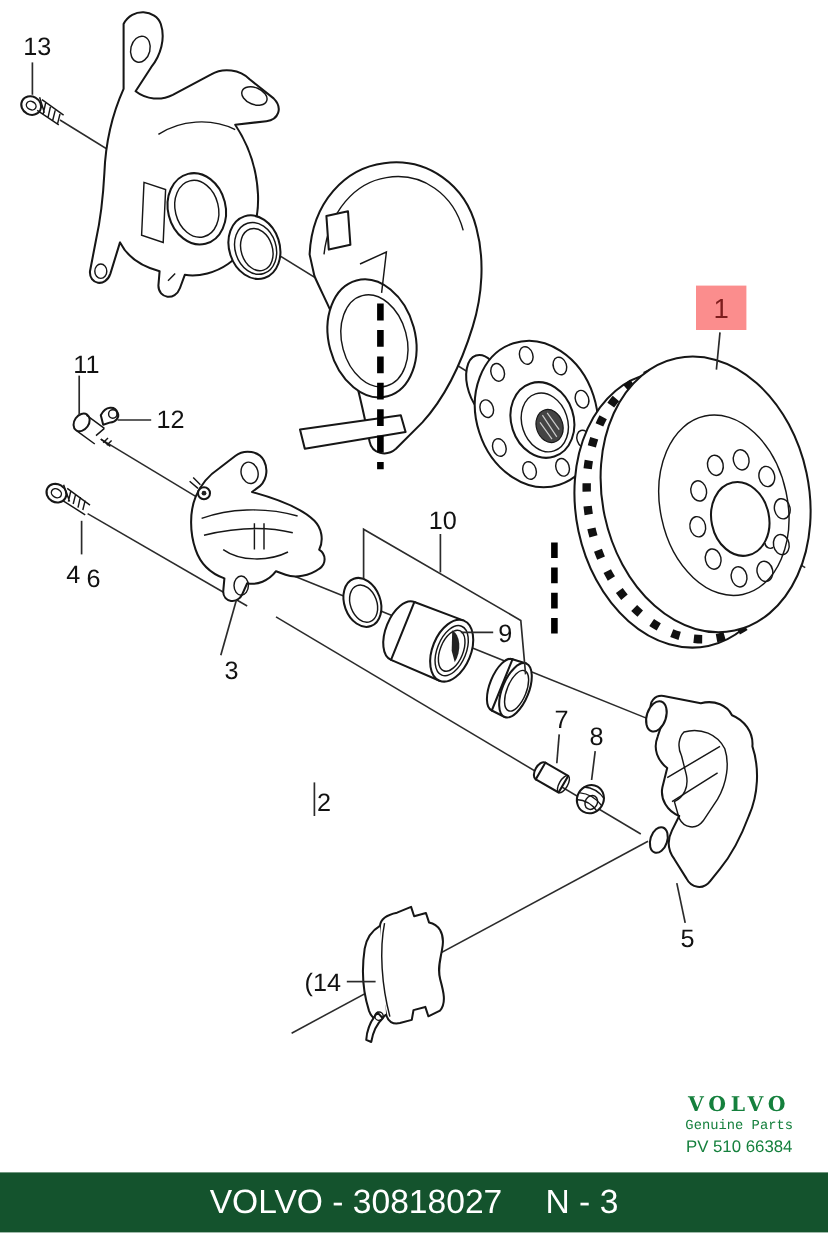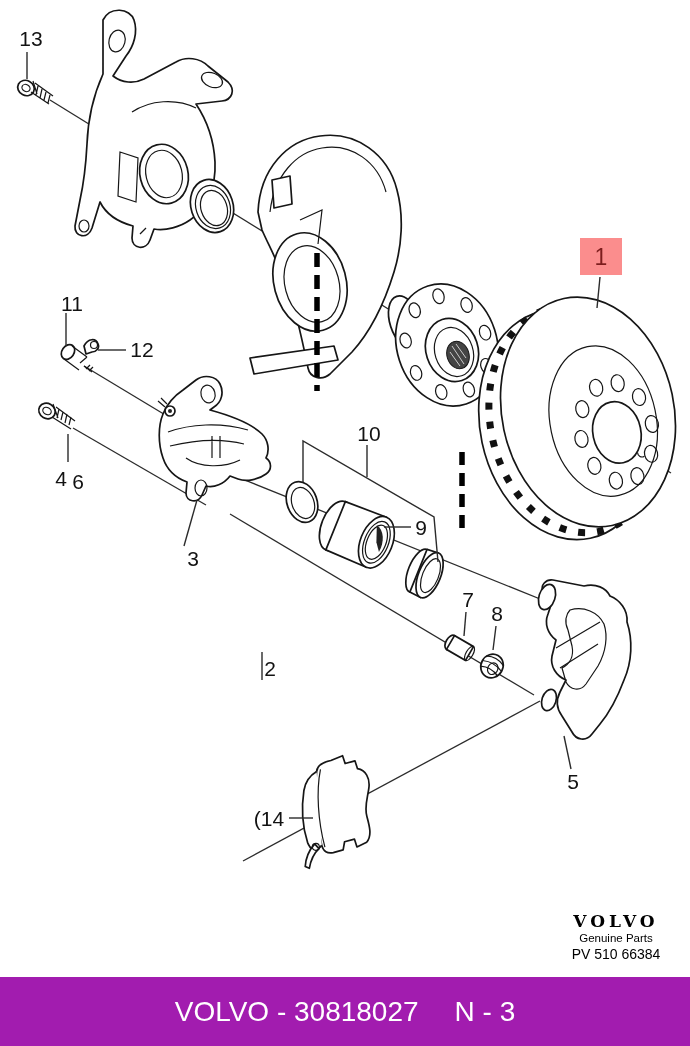--- a/index.html
+++ b/index.html
@@ -6,25 +6,25 @@
   .stage{position:relative;width:690px;height:1046px;background:#ffffff;overflow:hidden;
          font-family:"Liberation Sans",sans-serif;}
   svg{position:absolute;left:0;top:0;}
   .part{fill:#ffffff;stroke:#161616;stroke-width:1.7;stroke-linejoin:round;}
   .detail{fill:none;stroke:#161616;stroke-width:1.2;}
   .axis{stroke:#2b2b2b;stroke-width:1.3;fill:none;}
   .leader{stroke:#2b2b2b;stroke-width:1.4;fill:none;}
   .dashcut{stroke:#000;stroke-width:5.5;fill:none;}
   .callout{font-family:"Liberation Sans",sans-serif;font-size:21px;fill:#121212;text-anchor:middle;}
   .callout-hl{font-family:"Liberation Sans",sans-serif;font-size:23px;fill:#7d1d1d;text-anchor:middle;}
-  .brand{position:absolute;left:552px;top:911px;width:128px;text-align:center;color:#000000;}
+  .brand{position:absolute;left:552px;top:911px;width:128px;text-align:center;color:#15803d;}
   .brand-logo{font-family:"DejaVu Serif",serif;font-weight:700;font-size:17px;letter-spacing:4px;}
-  .brand-tag{font-size:11.5px;margin-top:1px;}
+  .brand-tag{font-size:11.5px;margin-top:1px;font-family:Liberation Mono, monospace;}
   .brand-code{font-size:14px;margin-top:2px;}
-  .footer{position:absolute;left:0;top:977px;width:690px;height:70px;background:#a21caf;
+  .footer{position:absolute;left:0;top:977px;width:690px;height:50px;background:#14532d;
           display:flex;align-items:center;justify-content:center;gap:36px;
           color:#ffffff;font-size:28px;}
 </style>
 </head>
 <body>
 
 <div class="stage">
 
   <svg width="690" height="977" viewBox="0 0 690 977">
 

